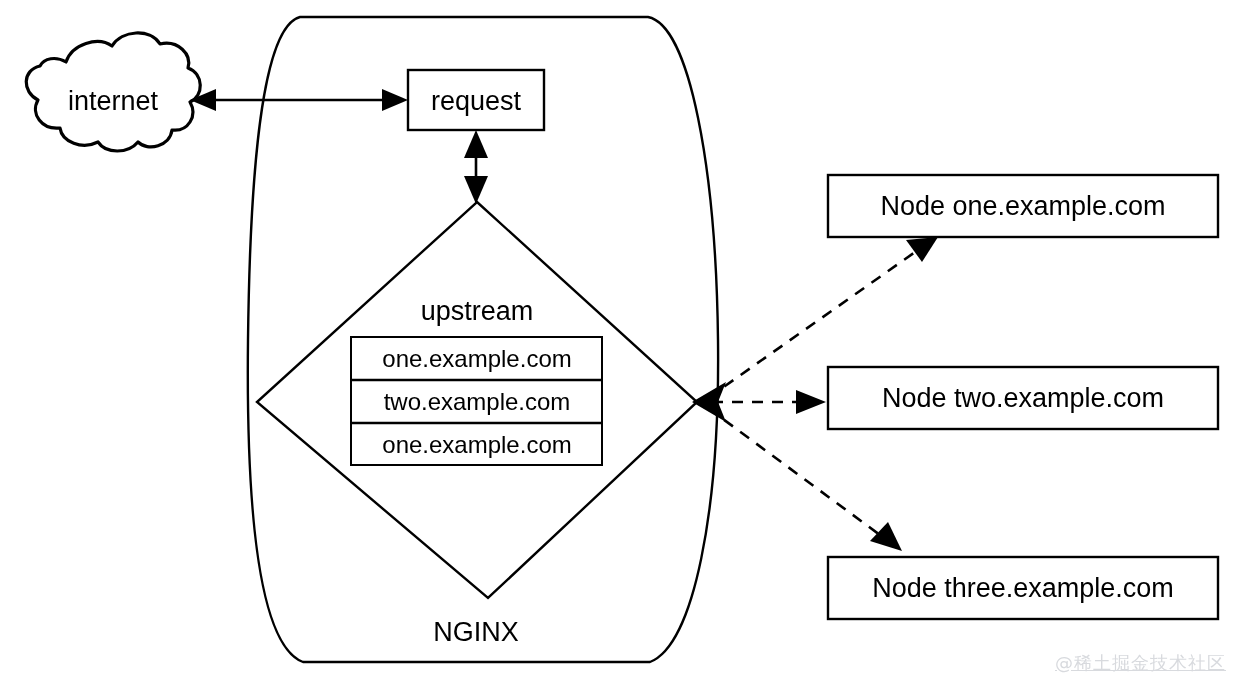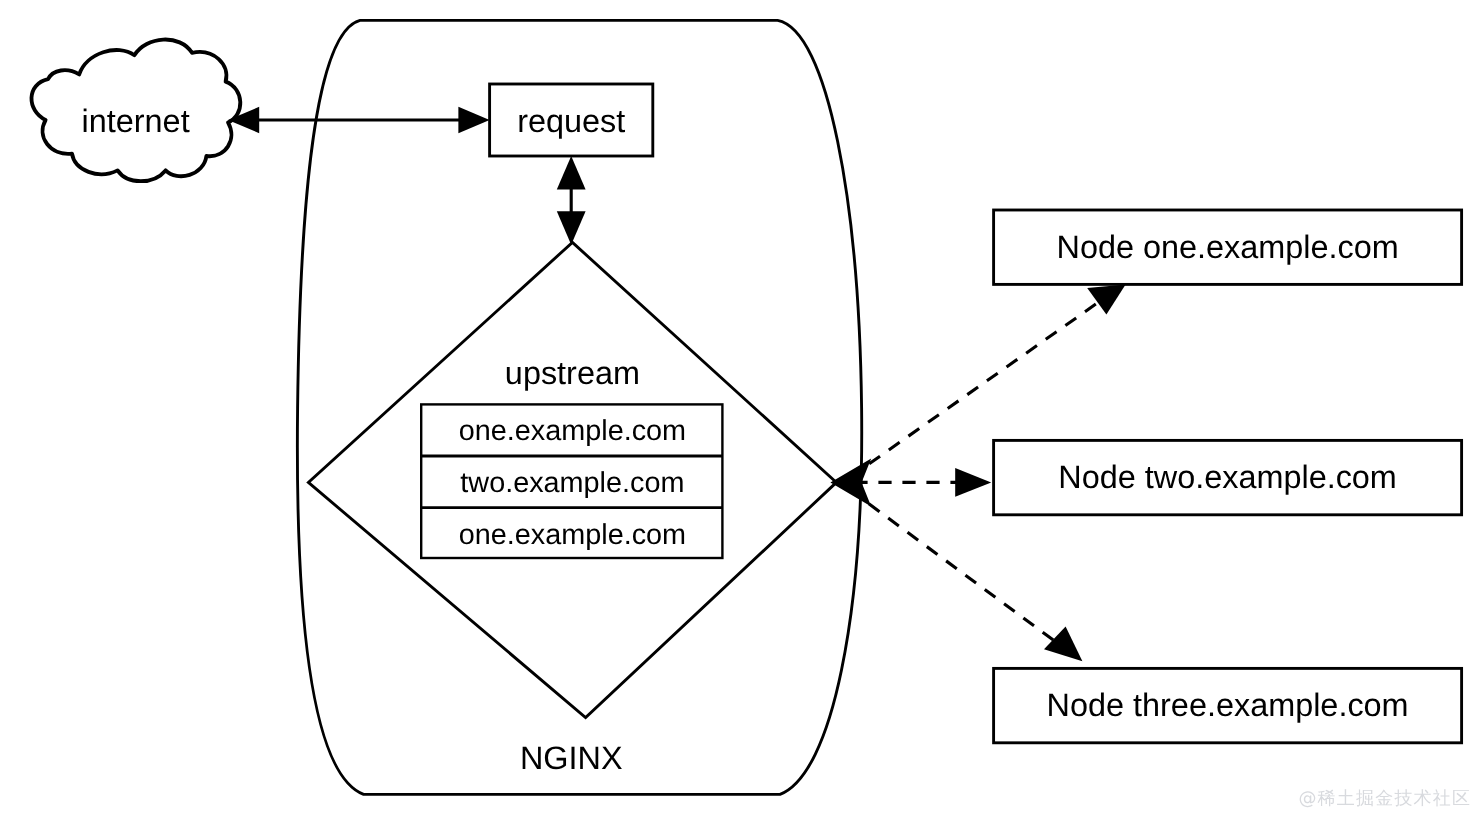--- a/index.html
+++ b/index.html
@@ -76,26 +76,27 @@
   .t-cloud   { font-size: 27px; }
   .t-request { font-size: 27px; }
   .t-upstream{ font-size: 27px; }
   .t-row     { font-size: 24px; }
   .t-node    { font-size: 27px; }
   .t-nginx   { font-size: 27px; }
   .watermark {
     position: absolute;
     right: 8px;
     bottom: 8px;
-    font-size: 15px;
+    font-size: 18px;
     color: #d8dade;
     letter-spacing: 1px;
     font-family: "DejaVu Sans", sans-serif;
     white-space: nowrap;
     user-select: none;
+    text-decoration: underline;
   }
 </style>
 </head>
 <body>
 
 <div id="diagram-root">
 
   <svg class="diagram" viewBox="0 0 1237 683" xmlns="http://www.w3.org/2000/svg">
 
     <path class="container-path" d="M 300,17

